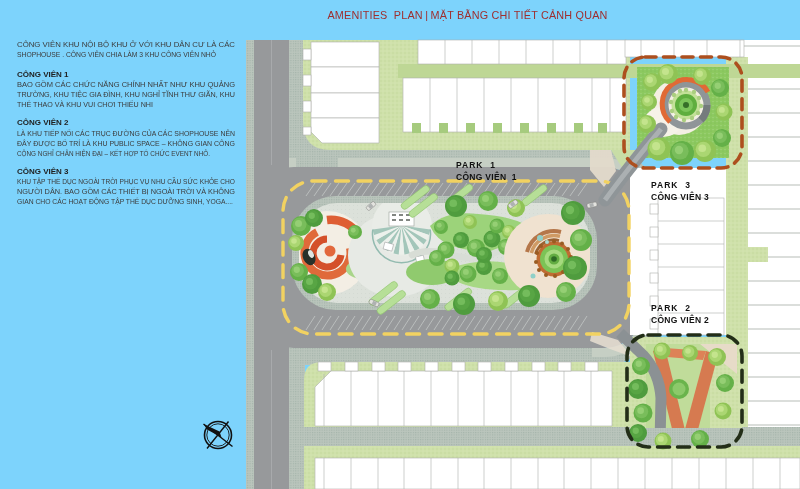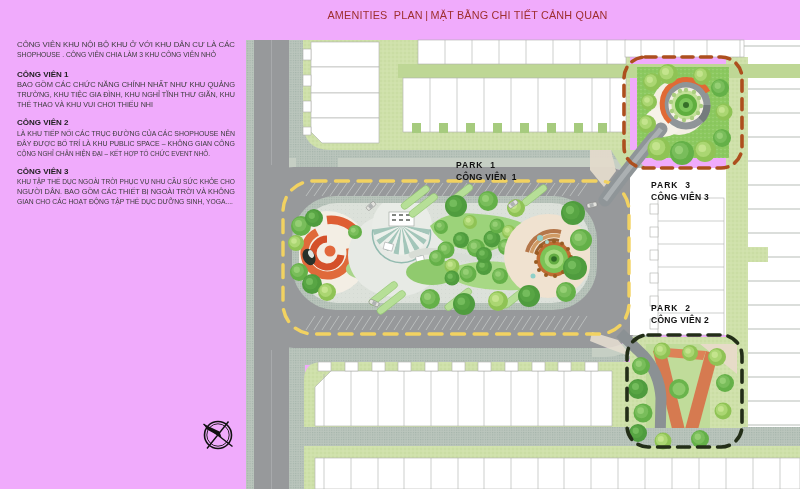--- a/index.html
+++ b/index.html
@@ -1,16 +1,16 @@
 <!DOCTYPE html>
 <html><head>
 <meta charset="utf-8">
 <style>
 html,body{margin:0;padding:0;background:#ffffff;}
-#page{position:relative;width:800px;height:489px;overflow:hidden;background:#f0abfc;
+#page{position:relative;width:800px;height:489px;overflow:hidden;background:#7dd3fc;
  font-family:"Liberation Sans",sans-serif;}
 svg{position:absolute;left:0;top:0;}
 </style>
 </head>
 <body>
 <div id="page">
 
 <div style="position:absolute;left:0px;top:9px;width:935px;text-align:center;font-size:10.8px;color:#9e2e2e;letter-spacing:0.2px;">AMENITIES&nbsp; PLAN | MẶT BẰNG CHI TIẾT CẢNH QUAN</div>
 
 <svg width="800" height="489" viewBox="0 0 800 489">

